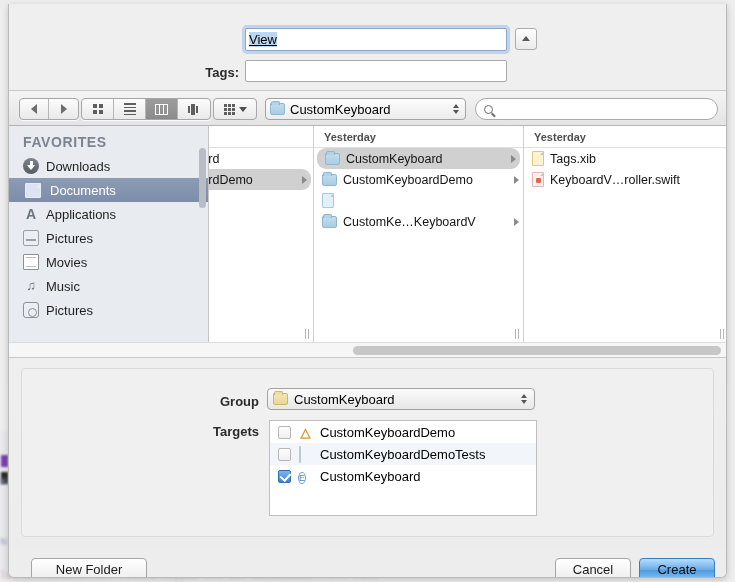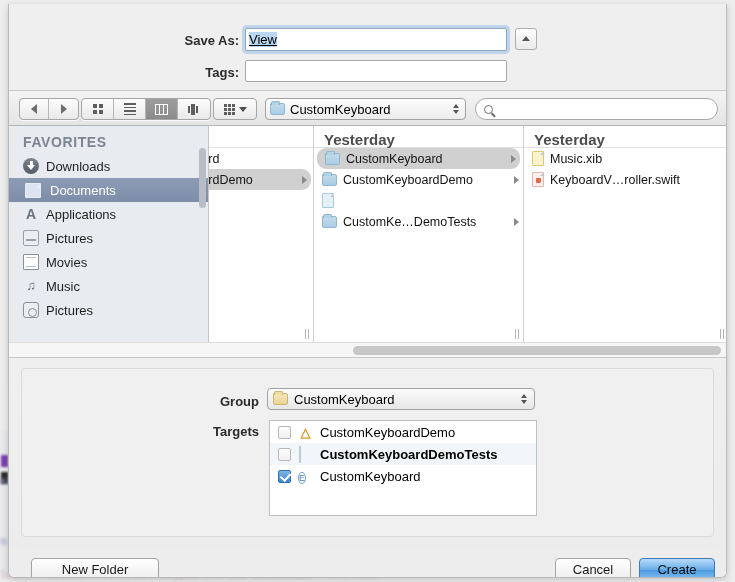--- a/index.html
+++ b/index.html
@@ -194,21 +194,21 @@
   .sb-item.sel .icn-doc { border-color:#e8ecf5; background:#dce4f2; }
   .sb-item.sel .icn-doc:after { border-bottom-color:#e8ecf5; }
 
   .colwrap { flex: 1; display: flex; position: relative; overflow: hidden; }
   .col {
     border-right: 1px solid #cfcfcf; position: relative;
     background: #fff; overflow: hidden; flex: 0 0 auto;
   }
   .col-hdr {
     height: 22px; background: #fff; border-bottom: 1px solid #e0e0e0;
-    font-size: 15px; font-weight: bold; color: #4d4d4d;
+    font-size: 11px; font-weight: bold; color: #4d4d4d;
     padding: 5px 0 0 10px;
   }
   .col-row {
     height: 21px; display: flex; align-items: center; gap: 6px;
     padding: 0 4px 0 8px; font-size: 12.5px; color: #141414;
     position: relative;
   }
   .col-row .nm { flex: 1; white-space: nowrap; overflow: hidden; }
   .col-row.sel { background: #d0d0d0; border-radius: 9px; margin: 0 3px; }
   .col-row.dim .nm { color: #a8a8a8; }
@@ -270,21 +270,21 @@
   }
   .folder-y:after { content:''; position:absolute; left:0; top:-3px; width:7px; height:3px; background:#eedfa4; border:1px solid #cbb772; border-bottom:none; border-radius:2px 2px 0 0; }
   .targets-box {
     position: absolute; left: 260px; top: 62px; width: 268px; height: 96px;
     border: 1px solid #bfbfbf; background: #fff;
   }
   .tgt-row {
     height: 22px; display: flex; align-items: center; gap: 7px;
     padding-left: 8px; font-size: 13px;
   }
-  .tgt-row.alt { background: #f2f5fa; font-weight: bold; }
+  .tgt-row.alt { background: #f2f5fa; }
   .cbox {
     width: 13px; height: 13px; flex: 0 0 13px; border-radius: 2px;
     border: 1px solid #b7b7b7; background: linear-gradient(#fdfdfd,#f0f0f0);
     position: relative;
   }
   .cbox.checked {
     border-color: #2f6fb5;
     background: linear-gradient(#7fb4e8,#3d84cf);
   }
   .cbox.checked:after {
@@ -311,21 +311,21 @@
     border: 1px solid #a5a5a5;
     background: linear-gradient(#ffffff,#ececec);
     box-shadow: 0 1px 1px rgba(0,0,0,.07);
     font-size: 13px; text-align: center; line-height: 22px; color: #1a1a1a;
   }
   .btn.primary {
     border-color: #3d7dbd;
     background: linear-gradient(#b9dcfa,#6aaee8 48%,#4f9ce2 52%,#8cc6f4);
     color: #0b0b0b;
   }
-  #newfolder { left: 22px; top: 11px; width: 128px; }
+  #newfolder { left: 22px; top: 11px; width: 116px; }
   #cancelbtn { left: 546px; top: 11px; width: 76px; }
   #createbtn { left: 630px; top: 11px; width: 76px; }
 </style>
 </head>
 <body>
 
 <div id="bg">
   <div class="bg-title">Choose a template for your new file:</div>
   <div class="bg-ios">iOS</div>
   <div class="bg-src">Source</div>
@@ -342,21 +342,20 @@
     
     
   </div>
   <div class="bg-bottomline">let x = UIColor ... return Keypad ... let buttonSize = ... func</div>
 </div>
 
 <div id="sheet">
 
   <div class="namearea">
     <div class="fieldrow" style="top:24px;">
-      <div class="fieldlabel">Save As:</div>
       <div class="namefield"><span class="sel">View</span></div>
       <div class="disclose">
         <span class="tri"></span>
       </div>
     </div>
     <div class="fieldrow" style="top:56px;">
       <div class="fieldlabel">Tags:</div>
       <div class="tagsfield" placeholder=""></div>
     </div>
   </div>
@@ -496,34 +495,34 @@
         <div class="col-row">
           <span class="folder"></span>
           <span class="nm">CustomKeyboardDemo</span>
           <span class="chev"></span>
         </div>
         <div class="col-row dim">
           <span class="fileic xc"></span>
         </div>
         <div class="col-row">
           <span class="folder"></span>
-          <span class="nm">CustomKe…DemoTests</span>
+          <span class="nm">CustomKe…KeyboardV</span>
           <span class="chev"></span>
         </div>
         <div class="colgrip">
             <i></i>
             <i></i>
           </div>
       </div>
 
       <div class="col" style="width:205px;">
         <div class="col-hdr">Yesterday</div>
         <div class="col-row">
           <span class="fileic xib"></span>
-          <span class="nm">Music.xib</span>
+          <span class="nm">Tags.xib</span>
         </div>
         <div class="col-row">
           <span class="fileic sw"></span>
           <span class="nm">KeyboardV…roller.swift</span>
         </div>
         <div class="colgrip">
             <i></i>
             <i></i>
           </div>
       </div>

